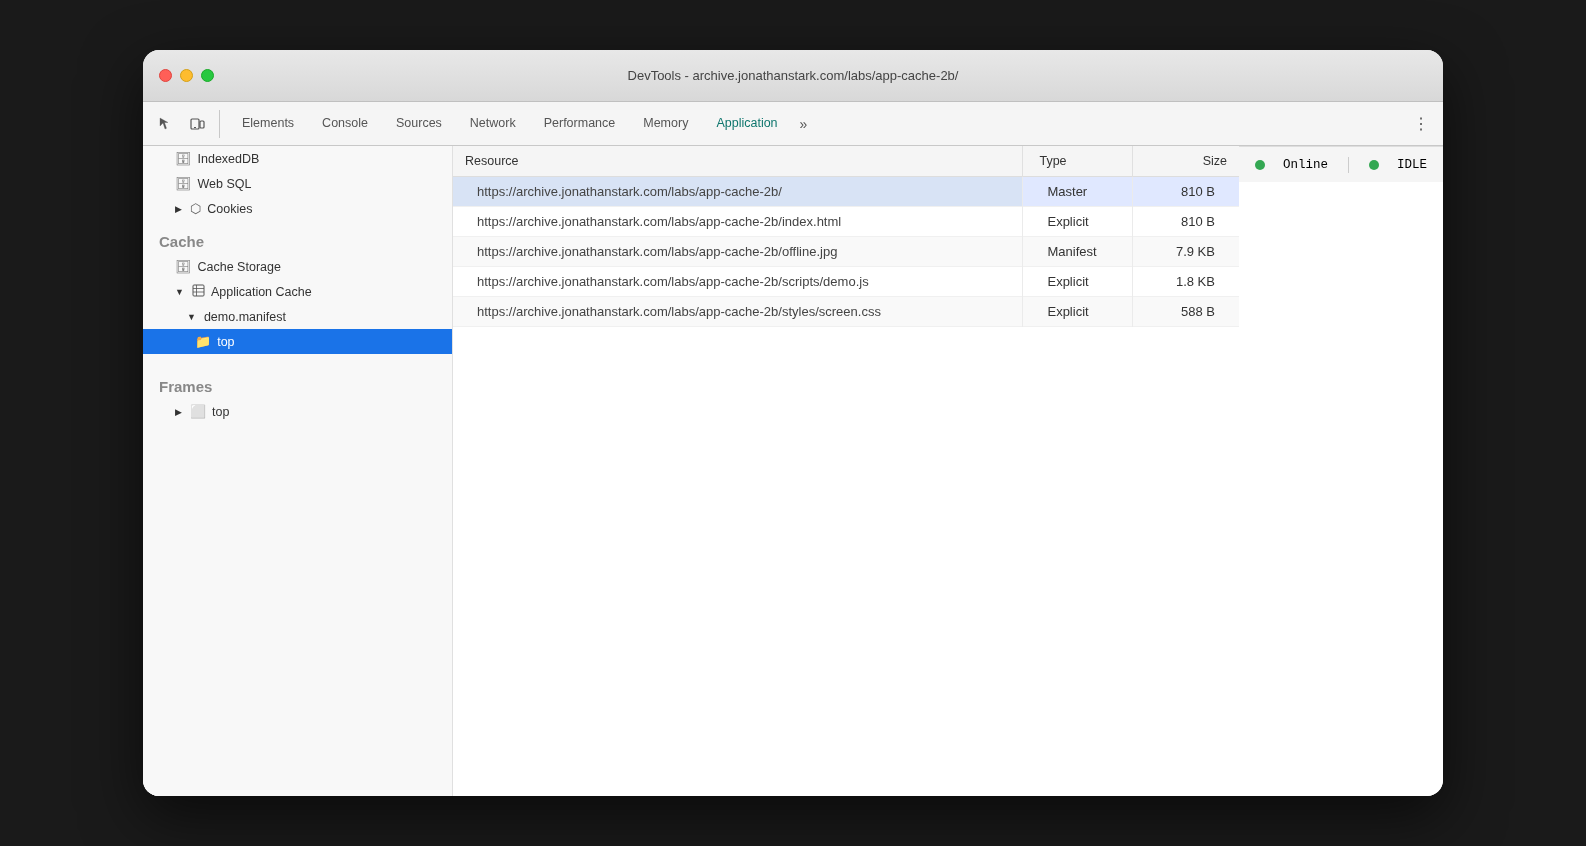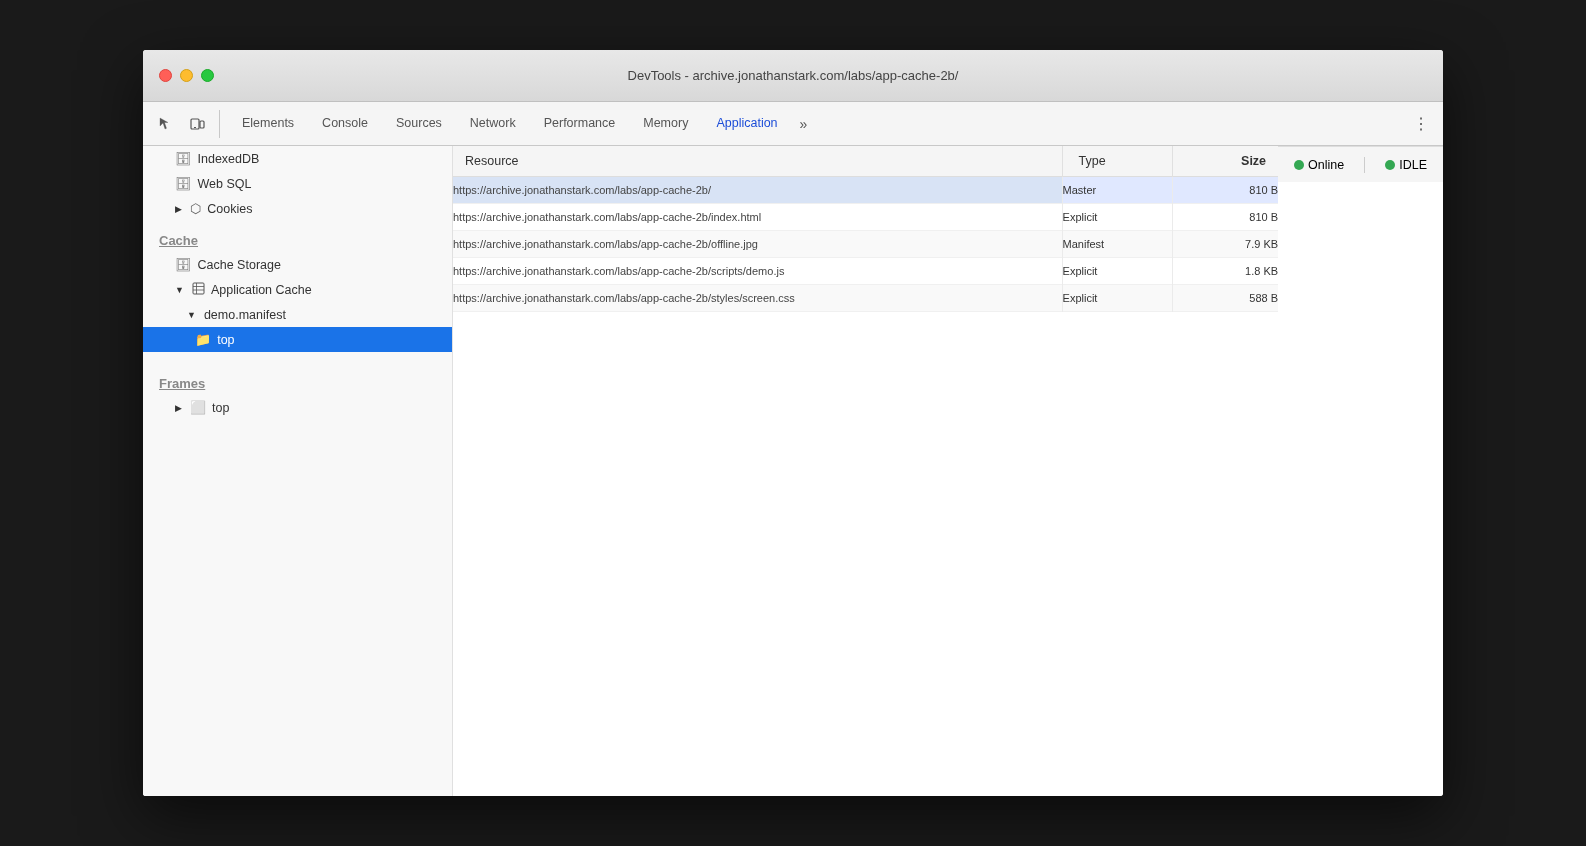--- a/index.html
+++ b/index.html
@@ -7,21 +7,21 @@
       background: #1a1a1a;
       display: flex;
       justify-content: center;
       align-items: center;
       min-height: 100vh;
       font-family: -apple-system, BlinkMacSystemFont, 'Helvetica Neue', Arial, sans-serif;
     }
     .window {
       width: 1300px;
       background: #f0f0f0;
-      border-radius: 3px;
+      border-radius: 16px;
       box-shadow: 0 20px 60px rgba(0,0,0,0.6);
       overflow: hidden;
     }
     
     .title-bar {
       background: linear-gradient(to bottom, #e8e8e8, #d8d8d8);
       height: 52px;
       display: flex;
       align-items: center;
       padding: 0 16px;
@@ -84,21 +84,21 @@
       height: 60px;
       display: flex;
       align-items: center;
       font-size: 12.5px;
       color: #555;
       cursor: pointer;
       border-bottom: 2px solid transparent;
       white-space: nowrap;
     }
     .tab-item.active {
-      color: #1d4ed8;
+      color: #0f766e;
       border-bottom: 2px solid #1a73e8;
       font-weight: 500;
     }
     .tab-more {
       padding: 0 8px;
       color: #555;
       font-size: 14px;
       cursor: pointer;
     }
     .tab-menu-btn {
@@ -122,25 +122,24 @@
     .sidebar {
       width: 310px;
       min-width: 310px;
       background: #f8f8f8;
       border-right: 1px solid #e0e0e0;
       overflow-y: auto;
       font-size: 12.5px;
     }
     .sidebar-section-label {
       padding: 12px 16px 4px 16px;
-      font-size: 13px;
+      font-size: 15px;
       font-weight: 600;
       color: #888;
       text-transform: none;
-      text-decoration: underline;
     }
     .sidebar-item {
       display: flex;
       align-items: center;
       padding: 5px 16px 5px 24px;
       cursor: pointer;
       color: #333;
       gap: 6px;
       font-size: 12.5px;
     }
@@ -178,51 +177,52 @@
       text-align: left;
       padding: 8px 12px;
       font-weight: 500;
       color: #333;
       border-right: 1px solid #e0e0e0;
       font-size: 12.5px;
     }
     thead th:last-child { border-right: none; }
     thead th.resource-col { width: auto; }
     thead th.type-col { width: 110px; padding-left: 16px; }
-    thead th.size-col { width: 106px; text-align: right; font-weight: bold; }
+    thead th.size-col { width: 106px; text-align: right; }
     tbody tr {
       border-bottom: 1px solid #f0f0f0;
     }
     tbody tr:nth-child(odd) { background: #f9f9f9; }
     tbody tr:nth-child(even) { background: #ffffff; }
     tbody tr.selected-row { background: #e0e8ff; }
     tbody td {
-      padding: 7px 0;
+      padding: 7px 24px;
       color: #333;
-      font-size: 11px;
+      font-size: 13px;
       border-right: 1px solid #ebebeb;
     }
     tbody td:last-child { border-right: none; text-align: right; }
     tbody td.resource-url { color: #444; }
     tbody td.resource-url.highlighted { background: #d8e3f5; }
     
     .status-bar {
       height: 36px;
       background: #f5f5f5;
       border-top: 1px solid #ddd;
       display: flex;
       align-items: center;
       padding: 0 16px;
       gap: 20px;
       font-size: 12.5px;
     }
     .status-indicator {
       display: flex;
       align-items: center;
-      gap: 4px;
+      gap: 18px;
+      font-family: Liberation Mono, monospace;
     }
     .status-dot {
       width: 10px;
       height: 10px;
       border-radius: 50%;
     }
     .status-dot.green { background: #34a853; }
     .status-separator {
       width: 1px;
       height: 16px;

